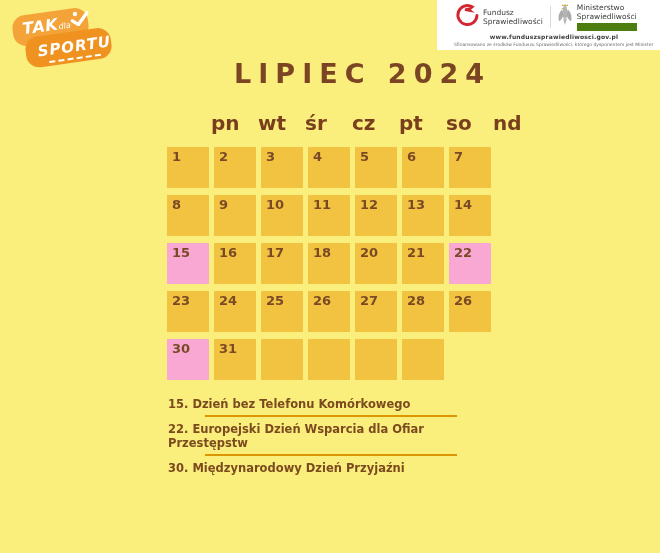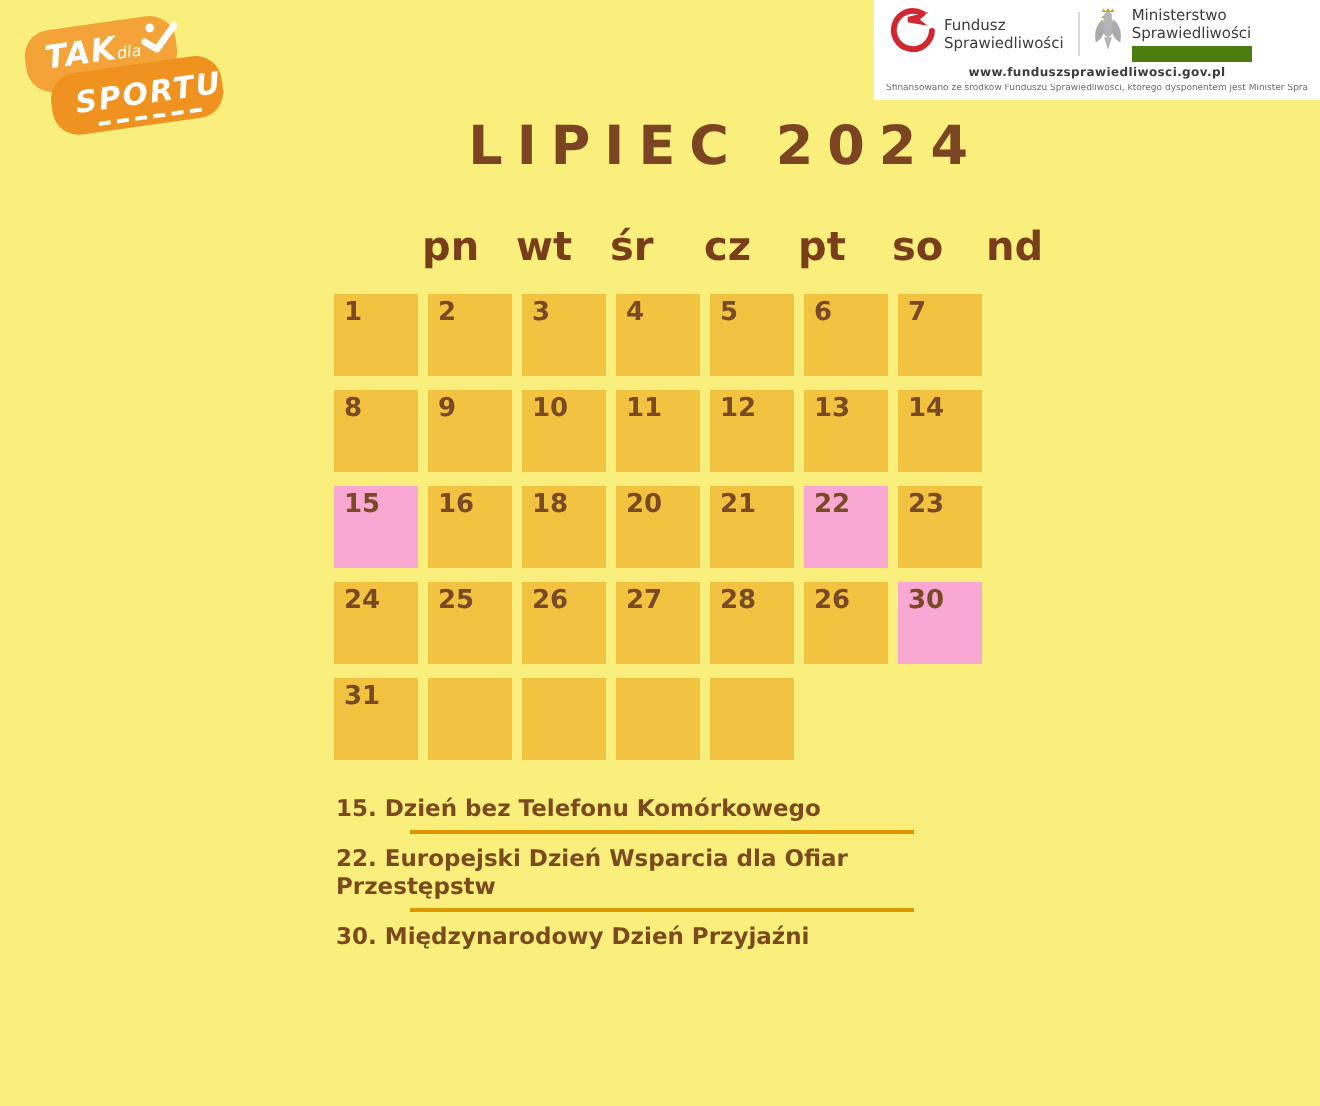--- a/index.html
+++ b/index.html
@@ -21,21 +21,21 @@
   .brand-dla { position:absolute; left:50px; top:18px; color:#fff;
     font-style:italic; font-size:8px; }
   .brand-check { position:absolute; left:62px; top:9px; }
   .brand-sportu { position:absolute; left:26px; top:35px; color:#fff;
     font-weight:bold; font-style:italic; font-size:15px; letter-spacing:1px; }
   .brand-dash { position:absolute; left:36px; top:55px; width:52px;
     border-top:2px dashed #fff; }
 
   
   .partner-bar { position:absolute; left:437px; top:0; width:223px; height:50px;
-    background:#ffffff; box-sizing:border-box; padding:2px 6px 1px 6px; }
+    background:#ffffff; box-sizing:border-box; padding:2px 6px 1px 17px; }
   .partner-row { display:flex; align-items:center; height:30px; }
   .logo-text { font-size:7.5px; line-height:1.25; color:#3C3C3B; margin-left:3px; }
   .v-div { width:1px; height:22px; background:#d9d9d9; margin:0 5px 0 7px; }
   .min-block { margin-left:3px; }
   .red-underline { border-bottom:8px solid #4d7c0f; padding-bottom:2px; }
   .website { text-align:center; font-size:6px; font-weight:bold; color:#3C3C3B;
     margin-top:1px; letter-spacing:0.2px; }
   .disclaimer { text-align:center; font-size:4.5px; color:#6b6b6b; margin-top:2px;
     white-space:nowrap; overflow:hidden; }
 
@@ -137,20 +137,21 @@
       <div class="day-cell">7</div>
       <div class="day-cell">8</div>
       <div class="day-cell">9</div>
       <div class="day-cell">10</div>
       <div class="day-cell">11</div>
       <div class="day-cell">12</div>
       <div class="day-cell">13</div>
       <div class="day-cell">14</div>
       <div class="day-cell highlight">15</div>
       <div class="day-cell">16</div>
+      <div class="day-cell">17</div>
       <div class="day-cell">18</div>
       <div class="day-cell">20</div>
       <div class="day-cell">21</div>
       <div class="day-cell highlight">22</div>
       <div class="day-cell">23</div>
       <div class="day-cell">24</div>
       <div class="day-cell">25</div>
       <div class="day-cell">26</div>
       <div class="day-cell">27</div>
       <div class="day-cell">28</div>

